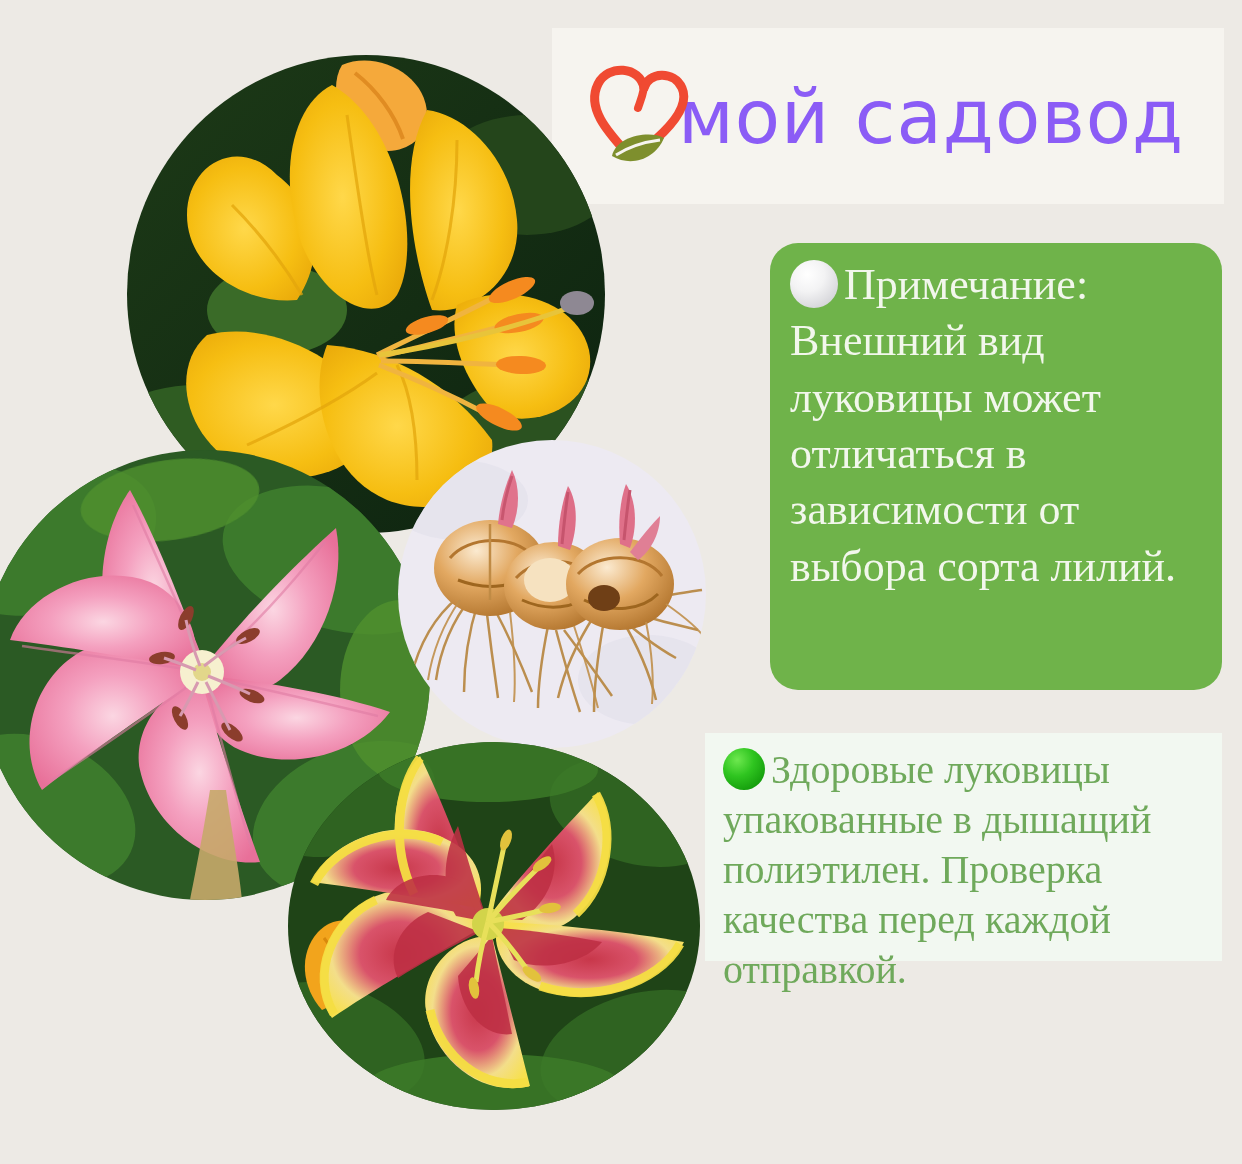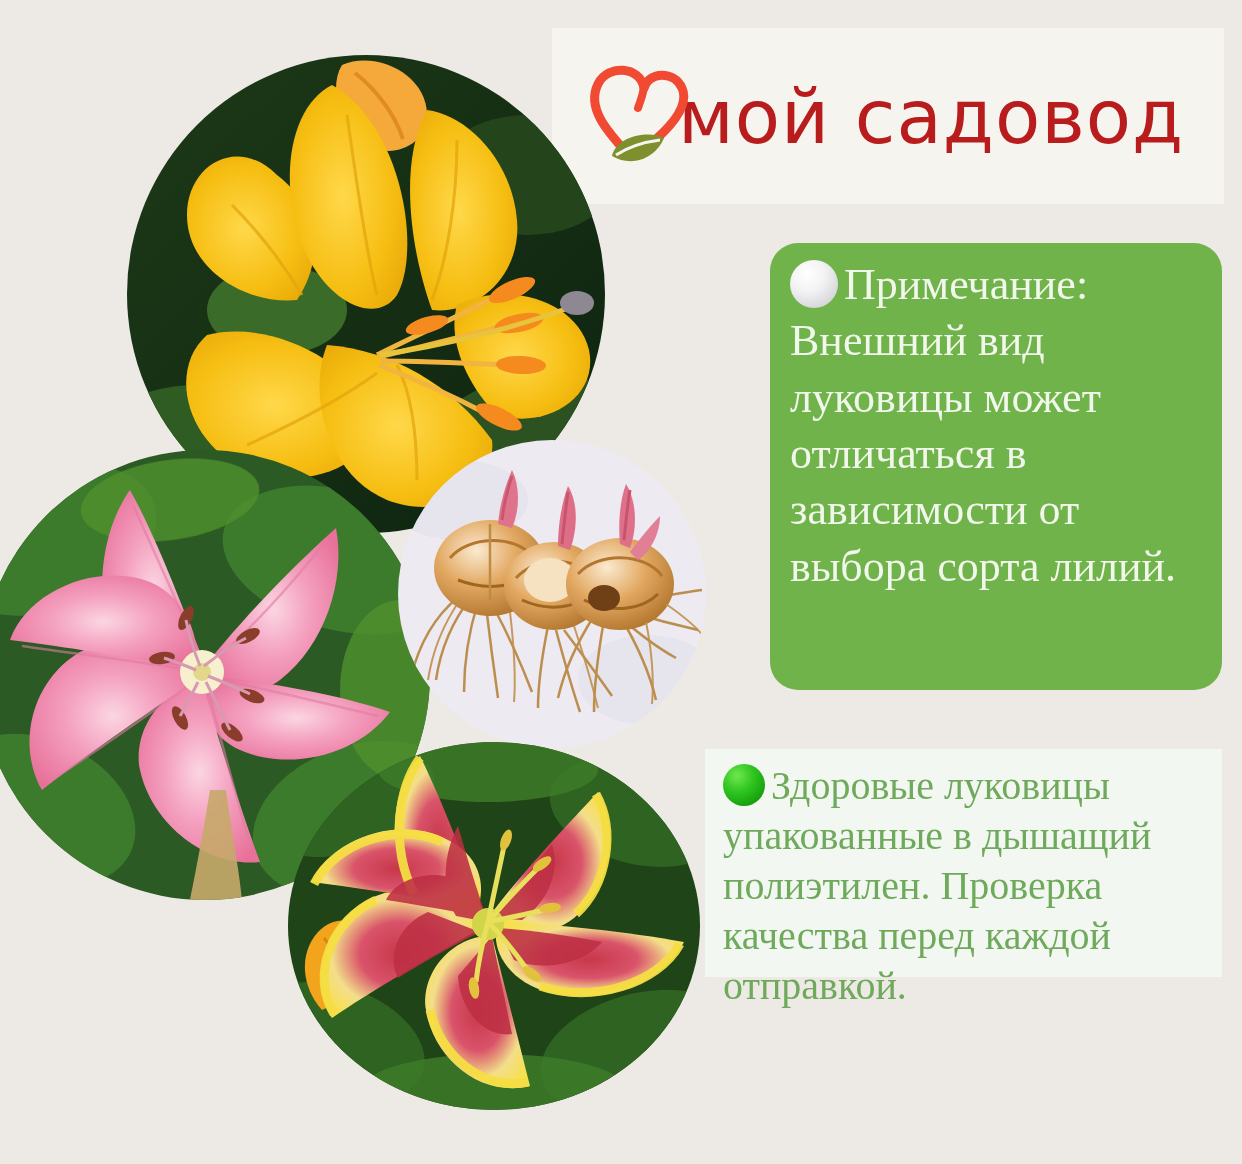--- a/index.html
+++ b/index.html
@@ -39,21 +39,21 @@
     width: 112px;
     height: 118px;
     flex: 0 0 auto;
   }
   .logo-mark svg { display: block; }
   .logo-word {
     font-family: "DejaVu Sans", sans-serif;
     font-size: 74px;
     line-height: 1;
     letter-spacing: 1px;
-    color: #b91c1c;
+    color: #8b5cf6;
     margin-left: -16px;
     white-space: nowrap;
   }
 
   
   .photo {
     position: absolute;
     border-radius: 50%;
     overflow: hidden;
   }
@@ -85,21 +85,20 @@
     line-height: 1.28;
     font-family: "Liberation Serif", serif;
   }
   #note-secondary {
     left: 705px;
     top: 733px;
     width: 517px;
     height: 228px;
     background: #F2F8F1;
     padding: 12px 14px 10px 18px;
-    margin-top: 16px;
   }
   #note-secondary .note-text {
     color: #6FA95B;
     font-size: 40px;
     line-height: 1.25;
     font-family: "Liberation Serif", serif;
   }
 
   .bullet {
     display: inline-block;

